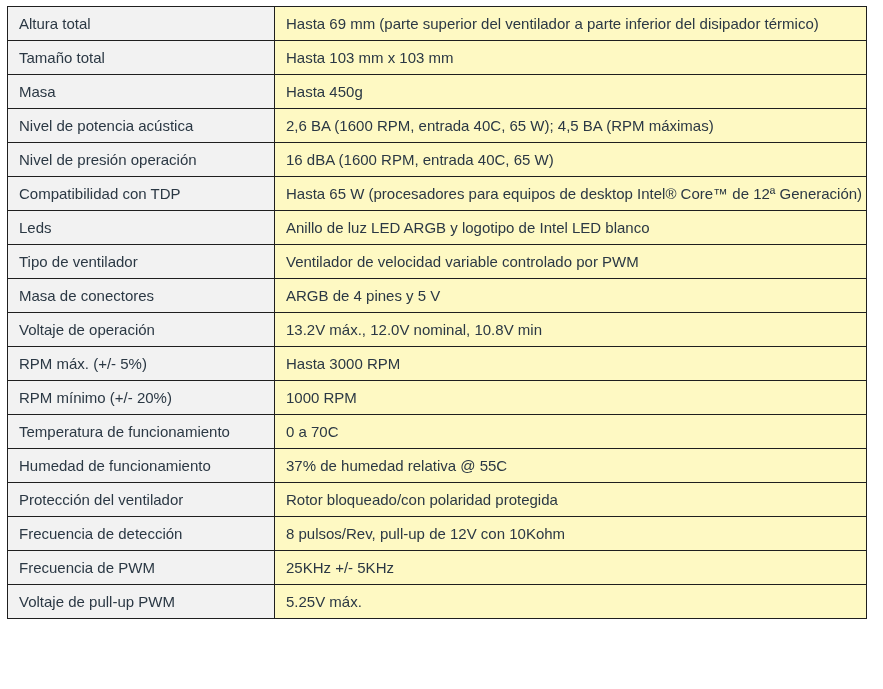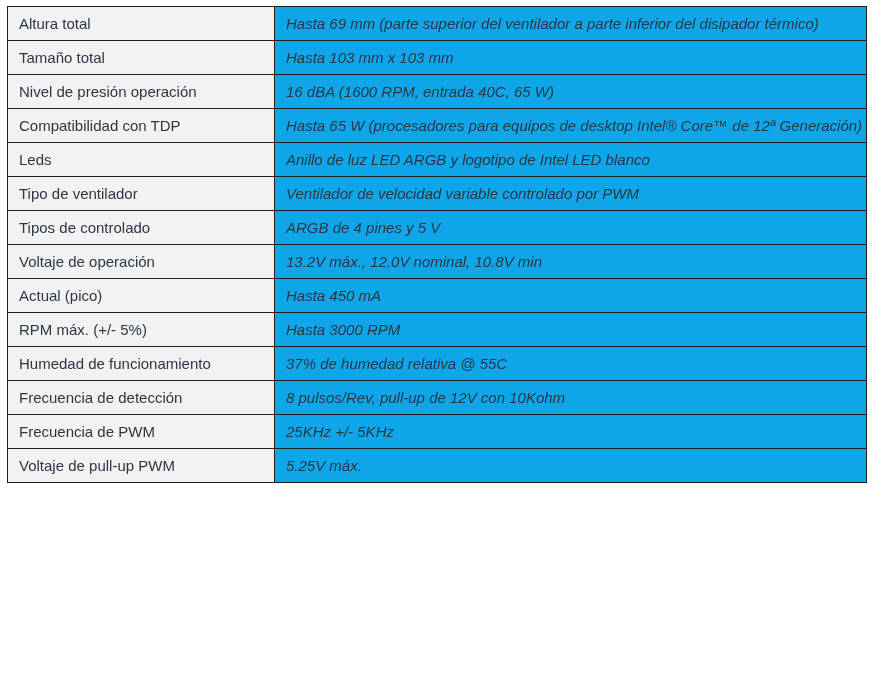--- a/index.html
+++ b/index.html
@@ -33,41 +33,48 @@
     padding: 0 11px;
     white-space: nowrap;
     overflow: hidden;
     color: #2b3844;
   }
   table.spec-table th.label-cell {
     width: 244px;
     background: #f2f2f2;
   }
   table.spec-table td.value-cell {
-    background: #0ea5e9;
-    font-style: italic;
+    background: #fef9c3;
   }
 </style>
 </head>
 <body>
 
 <div class="page">
   <table class="spec-table">
     <tbody>
   <tr>
     <th class="label-cell">Altura total</th>
     <td class="value-cell">Hasta 69 mm (parte superior del ventilador a parte inferior del disipador térmico)</td>
   </tr>
 
   <tr>
     <th class="label-cell">Tamaño total</th>
     <td class="value-cell">Hasta 103 mm x 103 mm</td>
   </tr>
 
+  <tr>
+    <th class="label-cell">Masa</th>
+    <td class="value-cell">Hasta 450g</td>
+  </tr>
 
+  <tr>
+    <th class="label-cell">Nivel de potencia acústica</th>
+    <td class="value-cell">2,6 BA (1600 RPM, entrada 40C, 65 W); 4,5 BA (RPM máximas)</td>
+  </tr>
 
   <tr>
     <th class="label-cell">Nivel de presión operación</th>
     <td class="value-cell">16 dBA (1600 RPM, entrada 40C, 65 W)</td>
   </tr>
 
   <tr>
     <th class="label-cell">Compatibilidad con TDP</th>
     <td class="value-cell">Hasta 65 W (procesadores para equipos de desktop Intel® Core™ de 12ª Generación)</td>
   </tr>
@@ -76,46 +83,54 @@
     <th class="label-cell">Leds</th>
     <td class="value-cell">Anillo de luz LED ARGB y logotipo de Intel LED blanco</td>
   </tr>
 
   <tr>
     <th class="label-cell">Tipo de ventilador</th>
     <td class="value-cell">Ventilador de velocidad variable controlado por PWM</td>
   </tr>
 
   <tr>
-    <th class="label-cell">Tipos de controlado</th>
+    <th class="label-cell">Masa de conectores</th>
     <td class="value-cell">ARGB de 4 pines y 5 V</td>
   </tr>
 
   <tr>
     <th class="label-cell">Voltaje de operación</th>
     <td class="value-cell">13.2V máx., 12.0V nominal, 10.8V min</td>
   </tr>
 
-  <tr>
-    <th class="label-cell">Actual (pico)</th>
-    <td class="value-cell">Hasta 450 mA</td>
-  </tr>
 
   <tr>
     <th class="label-cell">RPM máx. (+/- 5%)</th>
     <td class="value-cell">Hasta 3000 RPM</td>
   </tr>
 
+  <tr>
+    <th class="label-cell">RPM mínimo (+/- 20%)</th>
+    <td class="value-cell">1000 RPM</td>
+  </tr>
 
+  <tr>
+    <th class="label-cell">Temperatura de funcionamiento</th>
+    <td class="value-cell">0 a 70C</td>
+  </tr>
 
   <tr>
     <th class="label-cell">Humedad de funcionamiento</th>
     <td class="value-cell">37% de humedad relativa @ 55C</td>
   </tr>
 
+  <tr>
+    <th class="label-cell">Protección del ventilador</th>
+    <td class="value-cell">Rotor bloqueado/con polaridad protegida</td>
+  </tr>
 
   <tr>
     <th class="label-cell">Frecuencia de detección</th>
     <td class="value-cell">8 pulsos/Rev, pull-up de 12V con 10Kohm</td>
   </tr>
 
   <tr>
     <th class="label-cell">Frecuencia de PWM</th>
     <td class="value-cell">25KHz +/- 5KHz</td>
   </tr>

